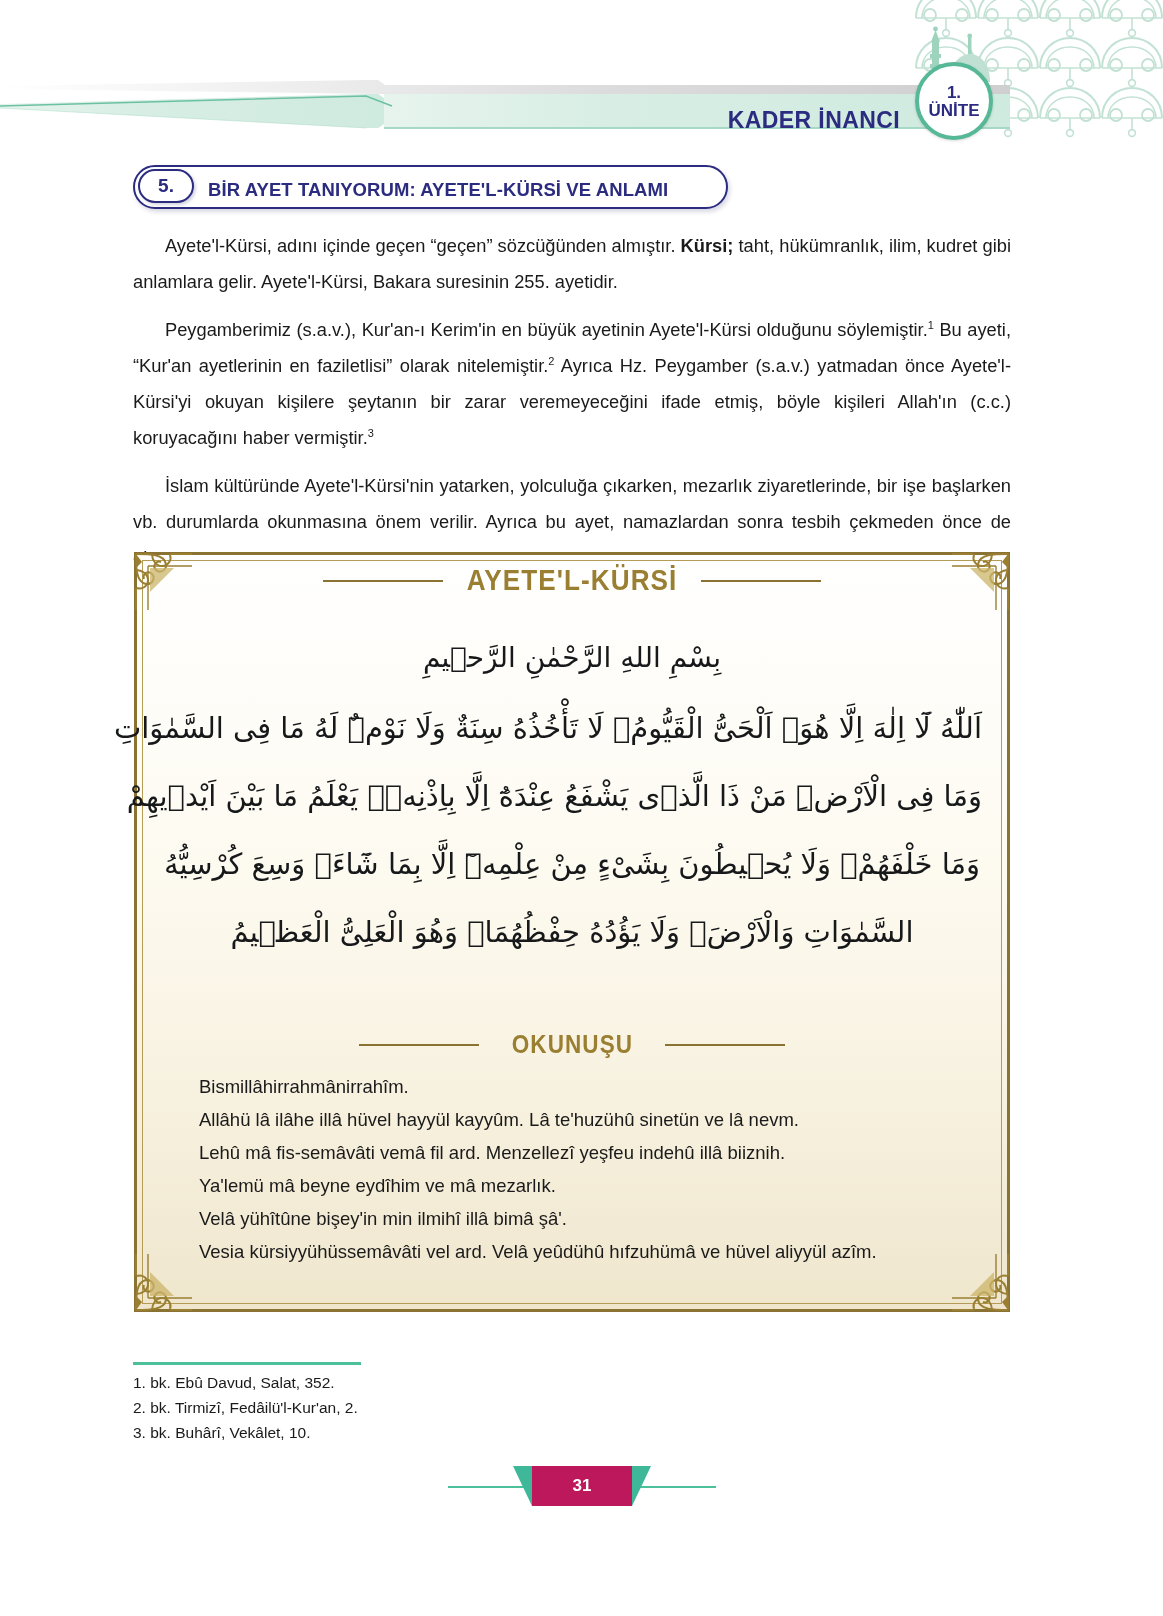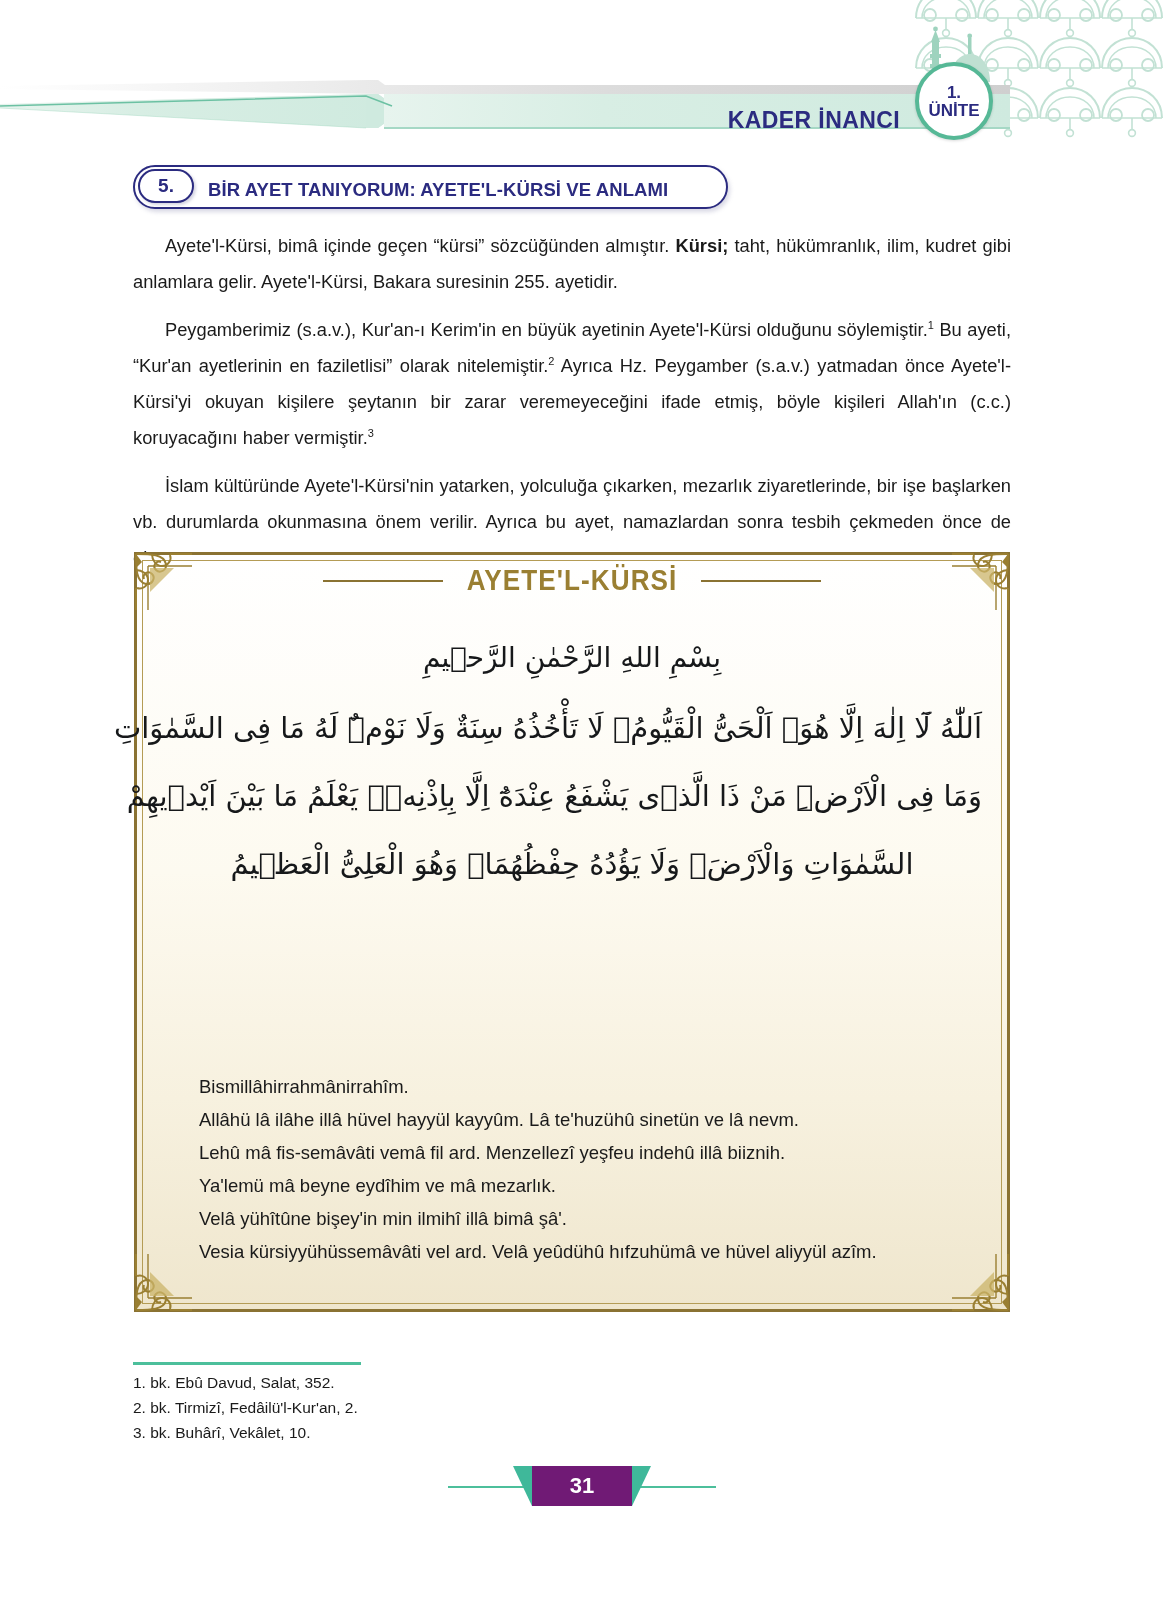--- a/index.html
+++ b/index.html
@@ -304,25 +304,25 @@
     background: #4cbf9b;
   }
   .footer-line-left { left: 448px; width: 84px; }
   .footer-line-right { left: 632px; width: 84px; }
   .page-number-badge {
     position: absolute;
     top: 4px;
     left: 532px;
     width: 100px;
     height: 40px;
-    background: #701a75;
+    background: #be185d;
     display: flex;
     align-items: center;
     justify-content: center;
-    font-size: 22px;
+    font-size: 17px;
     font-weight: bold;
     color: #ffffff;
   }
   .page-number-badge::before,
   .page-number-badge::after {
     content: "";
     position: absolute;
     top: 0;
     width: 0; height: 0;
     border-top: 40px solid #3fb89a;
@@ -411,21 +411,21 @@
 </div>
 
 <div class="section-banner">
   <div class="banner-shape"></div>
   <div class="banner-num">5.</div>
   <div class="banner-text">BİR AYET TANIYORUM: AYETE'L-KÜRSİ VE ANLAMI</div>
 </div>
 
 <div class="body-text">
   <p>
-    <span>Ayete'l-Kürsi, bimâ içinde geçen “kürsi” sözcüğünden almıştır. </span><b>Kürsi;</b><span> taht, hükümranlık, ilim, kudret gibi anlamlara gelir. Ayete'l-Kürsi, Bakara suresinin 255. ayetidir.</span>
+    <span>Ayete'l-Kürsi, adını içinde geçen “geçen” sözcüğünden almıştır. </span><b>Kürsi;</b><span> taht, hükümranlık, ilim, kudret gibi anlamlara gelir. Ayete'l-Kürsi, Bakara suresinin 255. ayetidir.</span>
   </p>
   <p>
     <span>Peygamberimiz (s.a.v.), Kur'an-ı Kerim'in en büyük ayetinin Ayete'l-Kürsi olduğunu söylemiştir.</span><sup>1</sup><span> Bu ayeti, “Kur'an ayetlerinin en faziletlisi” olarak nitelemiştir.</span><sup>2</sup><span> Ayrıca Hz. Peygamber (s.a.v.) yatmadan önce Ayete'l-Kürsi'yi okuyan kişilere şeytanın bir zarar veremeyeceğini ifade etmiş, böyle kişileri Allah'ın (c.c.) koruyacağını haber vermiştir.</span><sup>3</sup>
   </p>
   <p>İslam kültüründe Ayete'l-Kürsi'nin yatarken, yolculuğa çıkarken, mezarlık ziyaretlerinde, bir işe başlarken vb. durumlarda okunmasına önem verilir. Ayrıca bu ayet, namazlardan sonra tesbih çekmeden önce de okunur.</p>
 </div>
 
 <div class="ayet-box">
   <div class="ayet-frame"></div>
   <div class="ayet-inner-line"></div>
@@ -498,23 +498,29 @@
   <div class="ayet-heading">
     <span class="rule"></span>
     <span class="htitle">AYETE'L-KÜRSİ</span>
     <span class="rule"></span>
   </div>
 
   <div class="arabic-block">
     <div class="arabic-line basmala">بِسْمِ اللهِ الرَّحْمٰنِ الرَّحٖيمِ</div>
     <div class="arabic-line">اَللّٰهُ لَٓا اِلٰهَ اِلَّا هُوَۚ اَلْحَیُّ الْقَیُّومُۚ لَا تَأْخُذُهُ سِنَةٌ وَلَا نَوْمٌۜ لَهُ مَا فِی السَّمٰوَاتِ</div>
     <div class="arabic-line">وَمَا فِی الْاَرْضِۜ مَنْ ذَا الَّذٖی یَشْفَعُ عِنْدَهُٓ اِلَّا بِاِذْنِهٖۜ یَعْلَمُ مَا بَیْنَ اَیْدٖیهِمْ</div>
+    <div class="arabic-line">وَمَا خَلْفَهُمْۚ وَلَا یُحٖیطُونَ بِشَیْءٍ مِنْ عِلْمِهٖٓ اِلَّا بِمَا شَٓاءَۚ وَسِعَ كُرْسِیُّهُ</div>
     <div class="arabic-line">السَّمٰوَاتِ وَالْاَرْضَۚ وَلَا یَؤُدُهُ حِفْظُهُمَاۚ وَهُوَ الْعَلِیُّ الْعَظٖيمُ</div>
   </div>
 
+  <div class="okunusu-heading">
+    <span class="rule"></span>
+    <span class="htitle">OKUNUŞU</span>
+    <span class="rule"></span>
+  </div>
 
   <div class="translit">
     <div class="tline">Bismillâhirrahmânirrahîm.</div>
     <div class="tline">Allâhü lâ ilâhe illâ hüvel hayyül kayyûm. Lâ te'huzühû sinetün ve lâ nevm.</div>
     <div class="tline">Lehû mâ fis-semâvâti vemâ fil ard. Menzellezî yeşfeu indehû illâ biiznih.</div>
     <div class="tline">Ya'lemü mâ beyne eydîhim ve mâ mezarlık.</div>
     <div class="tline">Velâ yühîtûne bişey'in min ilmihî illâ bimâ şâ'.</div>
     <div class="tline">Vesia kürsiyyühüssemâvâti vel ard. Velâ yeûdühû hıfzuhümâ ve hüvel aliyyül azîm.</div>
   </div>
 </div>

